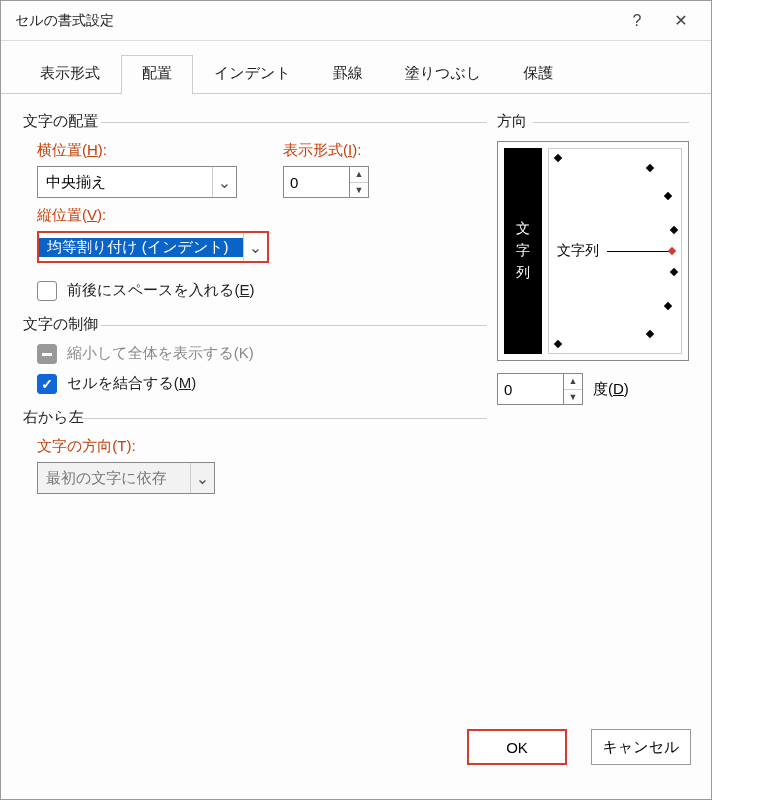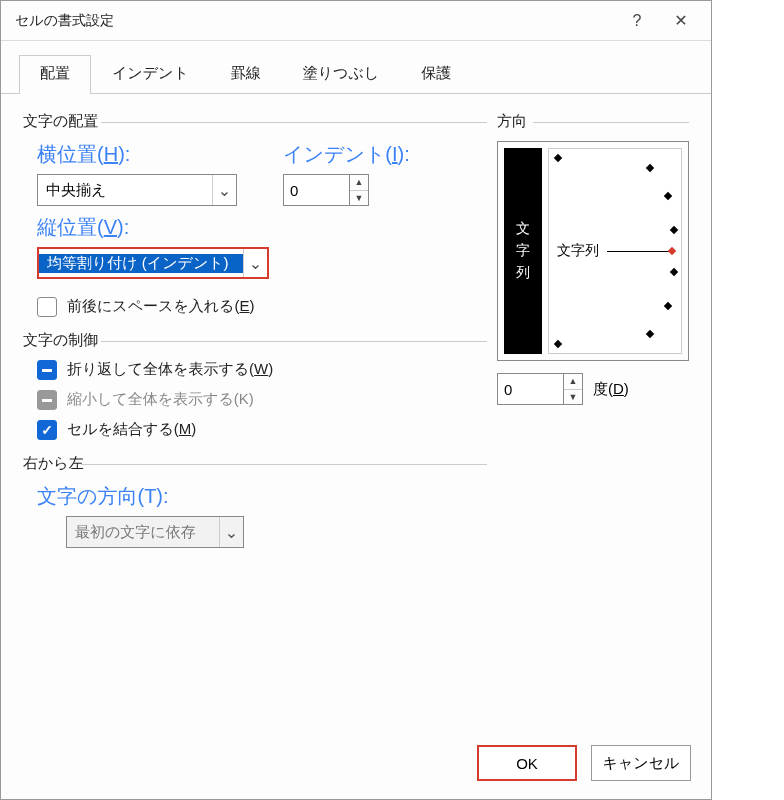--- a/index.html
+++ b/index.html
@@ -17,21 +17,21 @@
   .leftcol { flex: 1; }
   .rightcol { width: 192px; }
   .group { margin-bottom: 14px; }
   .group-label { font-size: 15px; color: #222; position: relative; margin-bottom: 10px; }
   .group-label::after { content: ""; position: absolute; top: 50%; height: 1px; background: #ccc; }
   .gl-left::after { left: 78px; right: 0; }
   .gl-ctrl::after { left: 78px; right: 0; }
   .gl-rtl::after { left: 58px; right: 0; }
   .gl-dir::after { left: 36px; right: 0; }
   .field { margin: 0 0 8px 14px; }
-  .field-label { font-size: 20px; color: #3b82f6; margin-bottom: 6px; }
+  .field-label { font-size: 15px; color: #c2410c; margin-bottom: 6px; }
   .field-label .ul { text-decoration: underline; }
   .select { height: 32px; border: 1px solid #888; display: flex; align-items: center; background: #fff; position: relative; }
   .select .val { flex:1; padding: 0 8px; font-size: 15px; }
   .select .arrow { width: 24px; display:flex; align-items:center; justify-content:center; color:#555; border-left:1px solid #ccc; height:100%; }
   .select.hl { border: 2px solid #d63b2d; }
   .select.hl .val { background: #0a63c7; color: #fff; }
   .select.disabled { background: #f2f2f2; color:#777; }
   .row-horiz { display:flex; align-items:flex-start; gap: 30px; }
   .spin { display:flex; height:32px; }
   .spin input { width: 66px; border:1px solid #888; border-right:none; padding:0 6px; font-size:15px; }
@@ -50,35 +50,36 @@
   .check-row .ul { text-decoration: underline; }
   .orient-box { border:1px solid #888; height: 220px; display:flex; padding:6px; gap:6px; }
   .orient-vert { width: 38px; background:#000; color:#fff; display:flex; flex-direction:column; align-items:center; justify-content:center; font-size:14px; }
   .orient-vert span { margin:2px 0; }
   .orient-dial { flex:1; border:1px solid #ccc; position:relative; background:#fff;padding-left:28px; }
   .diamond { position:absolute; width:6px; height:6px; background:#000; transform: rotate(45deg); }
   .diamond.red { background:#d63b2d; }
   .orient-label { position:absolute; left:8px; top:50%; transform:translateY(-50%); font-size:14px; }
   .orient-line { position:absolute; top:50%; left:58px; right:10px; height:1px; background:#000; }
   .spin-row { display:flex; align-items:center; gap:10px; margin-top:12px; }
-  .footer { position:absolute; bottom:0; left:0; right:0; padding: 14px 20px 18px; display:flex; justify-content:flex-end; gap:14px; }
+  .footer { position:absolute; bottom:16px; left:0; right:0; padding: 14px 20px 18px; display:flex; justify-content:flex-end; gap:24px; }
   .btn-primary, .btn-secondary { height:36px; min-width:100px; display:flex; align-items:center; justify-content:center; font-size:15px; border:1px solid #999; background:#fff; cursor:pointer; }
   .btn-primary { border:2px solid #d63b2d; }
 </style>
 </head>
 <body>
 
 <div class="dialog">
   <div class="titlebar">
     <div class="title">セルの書式設定</div>
     <div class="btn">?</div>
     <div class="btn close">✕</div>
   </div>
 
   <div class="tabs">
+    <div class="tab">表示形式</div>
     <div class="tab active">配置</div>
     <div class="tab">インデント</div>
     <div class="tab">罫線</div>
     <div class="tab">塗りつぶし</div>
     <div class="tab">保護</div>
   </div>
 
   <div class="body">
     <div class="leftcol">
       <div class="group">
@@ -101,60 +102,56 @@
               </div>
               <div class="select hl" style="width:232px;">
                 <div class="val">均等割り付け (インデント)</div>
                 <div class="arrow">⌄</div>
               </div>
             </div>
           </div>
           <div>
             <div class="field" style="margin-left:0;">
               <div class="field-label">
-                <span>インデント(</span><span class="ul">I</span><span>):</span>
+                <span>表示形式(</span><span class="ul">I</span><span>):</span>
               </div>
               <div class="spin">
                 <input value="0" style="">
                 <div class="btns">
                     <div>▲</div>
                     <div>▼</div>
                   </div>
               </div>
             </div>
           </div>
         </div>
 
         <div class="check-row">
           <div class="cb"></div>
           <span><span>前後にスペースを入れる(</span><span class="ul">E</span><span>)</span></span>
         </div>
       </div>
 
       <div class="group">
         <div class="group-label gl-ctrl">文字の制御</div>
-        <div class="check-row">
-          <div class="cb mixed"></div>
-          <span><span>折り返して全体を表示する(</span><span class="ul">W</span><span>)</span></span>
-        </div>
         <div class="check-row disabled">
           <div class="cb mixed-gray"></div>
           <span>縮小して全体を表示する(K)</span>
         </div>
         <div class="check-row">
           <div class="cb checked"></div>
           <span><span>セルを結合する(</span><span class="ul">M</span><span>)</span></span>
         </div>
       </div>
 
       <div class="group">
         <div class="group-label gl-rtl">右から左</div>
         <div class="field">
           <div class="field-label">文字の方向(T):</div>
-          <div class="select disabled" style="width:178px;margin-left:29px;">
+          <div class="select disabled" style="width:178px;">
             <div class="val">最初の文字に依存</div>
             <div class="arrow">⌄</div>
           </div>
         </div>
       </div>
     </div>
 
     <div class="rightcol">
       <div class="group-label gl-dir">方向</div>
       <div class="orient-box">

